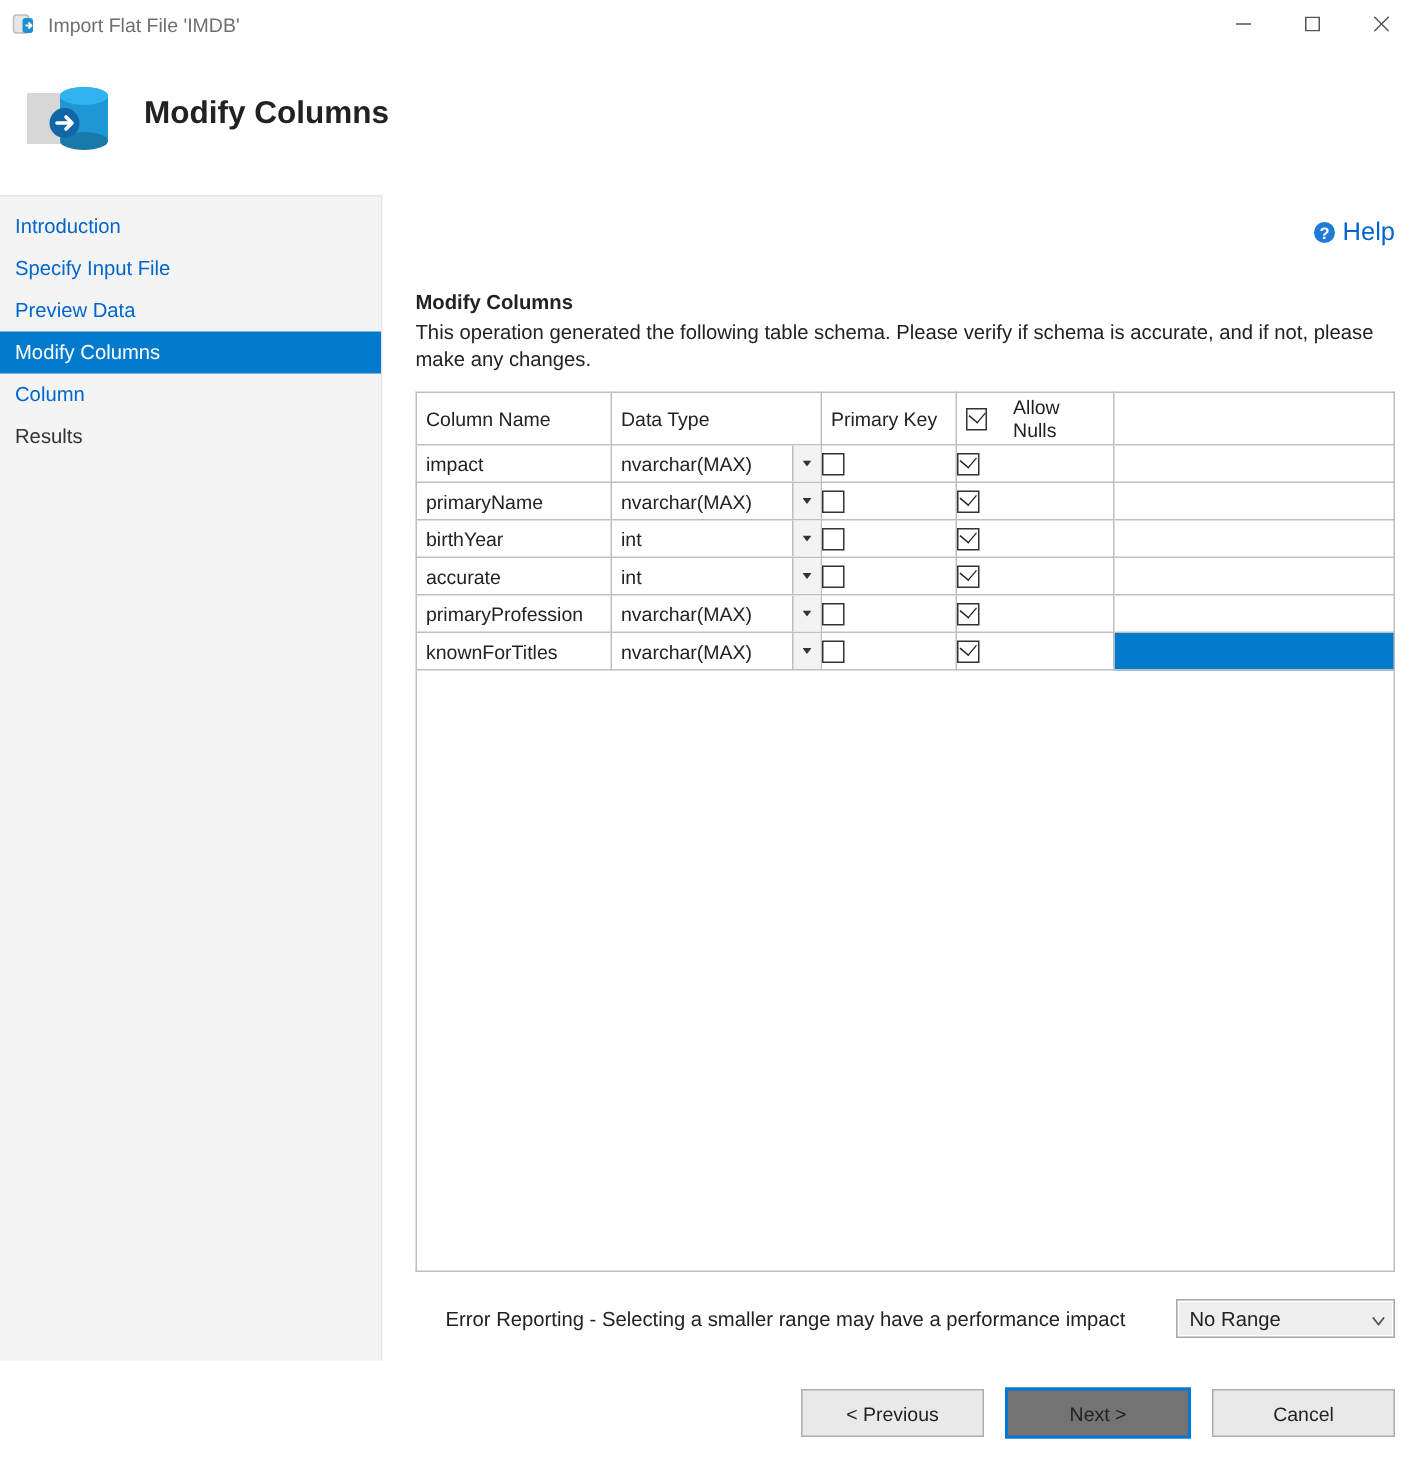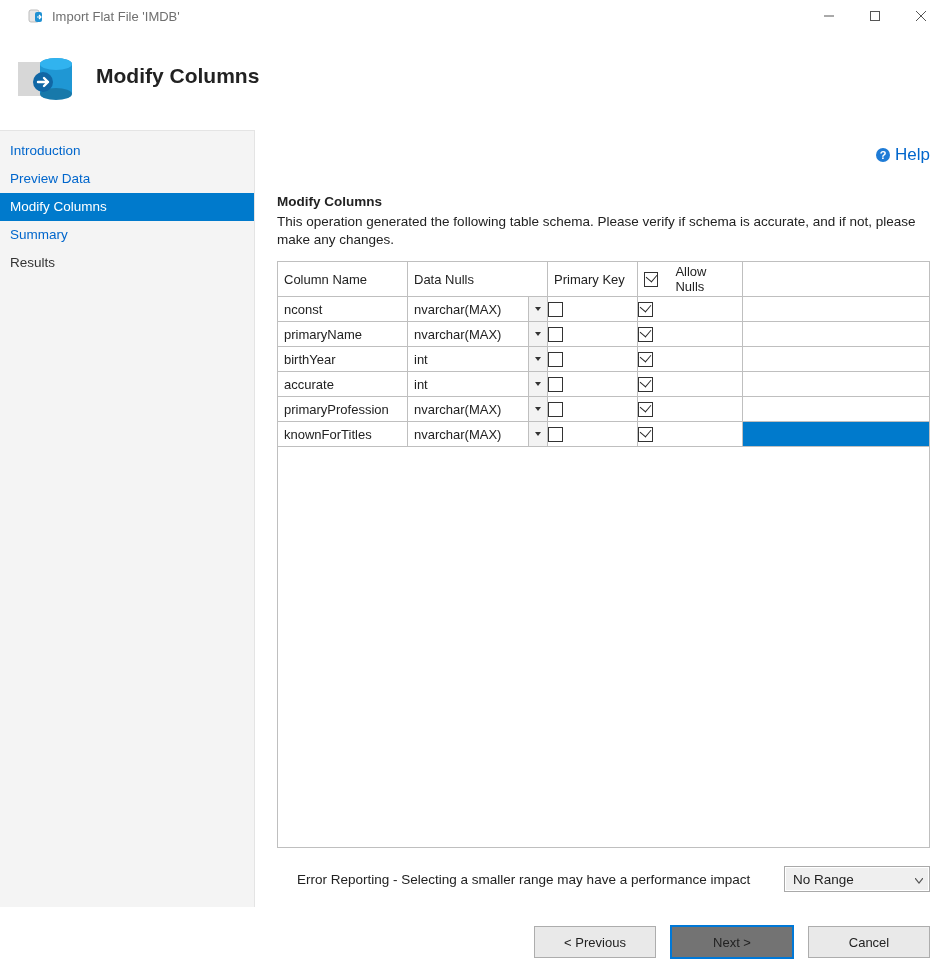--- a/index.html
+++ b/index.html
@@ -12,21 +12,20 @@
     color: #222;
     background: #fff;
     overflow: hidden;
   }
   .titlebar {
     height: 32px;
     display: flex;
     align-items: center;
     padding: 0 8px;
     color: #6f6f6f;
-    margin-left: 20px;
   }
   .titlebar .app-icon {
     width: 16px; height: 16px; margin-right: 8px;
     display:flex;align-items:center;justify-content:center;
   }
   .titlebar .title-text { font-size: 13px; }
   .titlebar .spacer { flex: 1; }
   .winbtn {
     width: 46px; height: 32px;
     display:flex;align-items:center;justify-content:center;
@@ -226,23 +225,24 @@
       <circle cx="29" cy="38" r="10" fill="#1167a5"></circle>
       <path d="M24 38 h10 M30 34 l4 4 l-4 4" stroke="#fff" stroke-width="2.4" fill="none" stroke-linecap="round" stroke-linejoin="round"></path>
     </svg>
   </span>
   <h1>Modify Columns</h1>
 </div>
 
 <div class="body">
   <div class="sidebar" id="nav">
       <div class="nav-item">Introduction</div>
+      <div class="nav-item">Specify Input File</div>
       <div class="nav-item">Preview Data</div>
       <div class="nav-item active">Modify Columns</div>
-      <div class="nav-item">Summary</div>
+      <div class="nav-item">Column</div>
       <div class="nav-item plain">Results</div>
     </div>
 
   <div class="content">
     <div class="help-row">
       <span class="help-icon">
         <svg width="16" height="16" viewBox="0 0 16 16">
           <circle cx="8" cy="8" r="7" fill="#1e7bd6"></circle>
           <text x="8" y="12" text-anchor="middle" font-size="11" font-weight="bold" fill="#fff">?</text>
         </svg>
@@ -257,35 +257,35 @@
       <colgroup>
         <col style="width:130px">
         <col style="width:140px">
         <col style="width:90px">
         <col style="width:105px">
         <col>
       </colgroup>
       <thead>
         <tr>
           <th>Column Name</th>
-          <th>Data Nulls</th>
+          <th>Data Type</th>
           <th class="center">Primary Key</th>
           <th class="center">
             <span class="allow-hdr">
               <span id="hdr-nulls-chk" class="chk checked"></span>
               <span>Allow Nulls</span>
             </span>
           </th>
           <th></th>
         </tr>
       </thead>
       <tbody id="tbody">
           <tr>
             <td>
-              <span class="cell-text">nconst</span>
+              <span class="cell-text">impact</span>
             </td>
             <td>
               <div class="dtcell">
                 <span class="dtval">nvarchar(MAX)</span>
                 <span class="dtbtn">
                   <svg width="6" height="4" viewBox="0 0 6 4">
                     <path d="M0 0 L3 4 L6 0 Z" fill="#333"></path>
                   </svg>
                 </span>
               </div>

